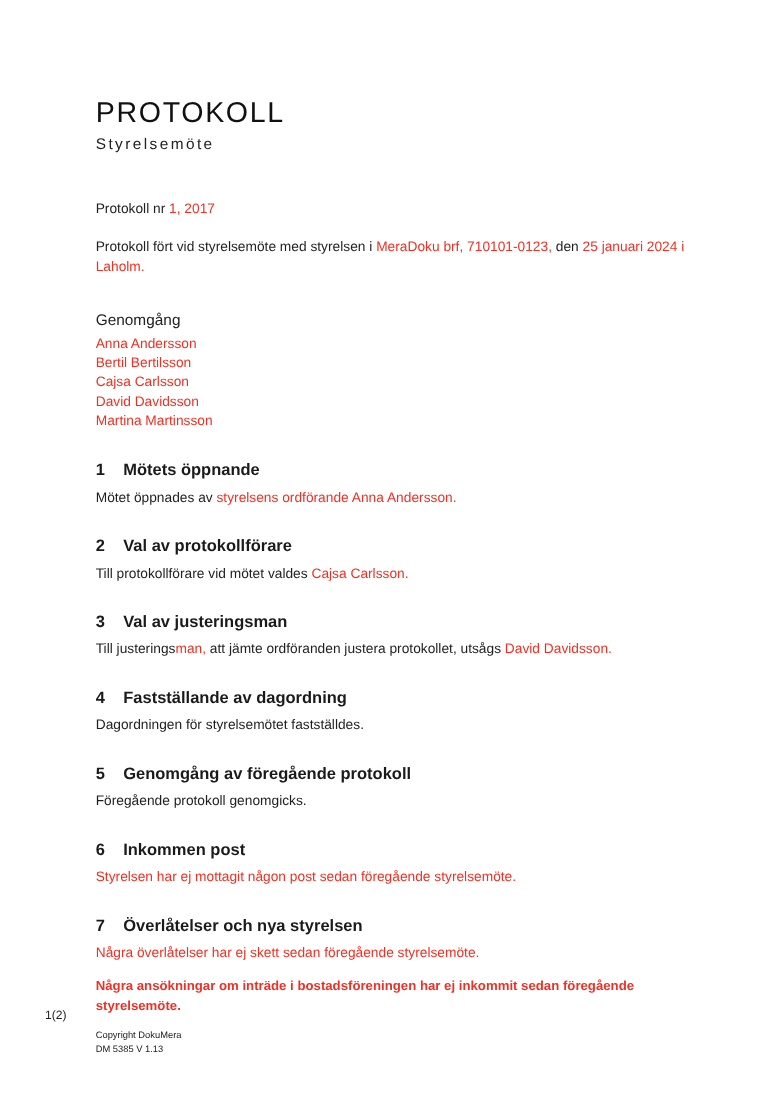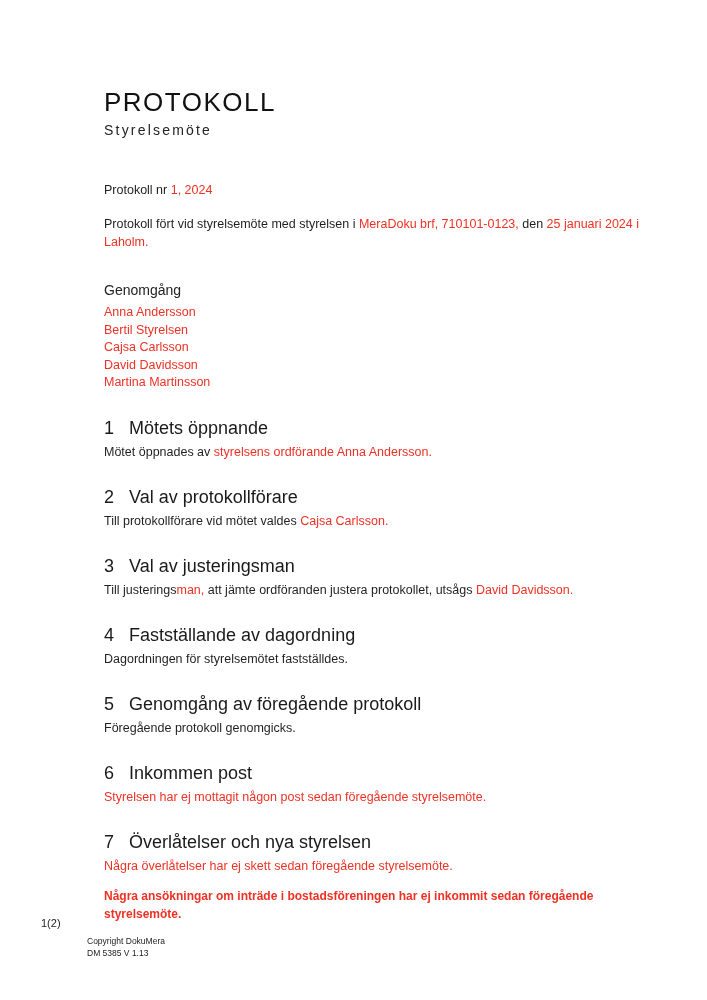--- a/index.html
+++ b/index.html
@@ -5,21 +5,21 @@
   html, body { margin: 0; padding: 0; background: #ffffff; }
   .page {
     position: relative;
     width: 707px;
     height: 1000px;
     background: #ffffff;
     overflow: hidden;
     font-family: "Liberation Sans", sans-serif;
     color: #1f1f1f;
   }
-  .content { padding: 88px 67px 0 87px; margin-left: 17px; }
+  .content { padding: 88px 67px 0 87px; }
 
   .title {
     font-size: 26px;
     line-height: 28px;
     letter-spacing: 1.5px;
     font-weight: 400;
     color: #111111;
   }
   .subtitle {
     margin-top: 6px;
@@ -28,21 +28,21 @@
     letter-spacing: 2.2px;
     color: #222222;
   }
   .doc-nr { margin-top: 44px; font-size: 12.5px; line-height: 16px; }
   .intro  { margin-top: 17px; font-size: 12.5px; line-height: 18px; }
 
   .narv-heading { margin-top: 30px; font-size: 14px; line-height: 18px; color: #222222; }
   .names { margin-top: 5px; font-size: 12.5px; line-height: 17.5px; }
 
   .section { margin-top: 26px; }
-  .sec-h { font-size: 18px; line-height: 20px; font-weight: 400; color: #1a1a1a; }
+  .sec-h { font-size: 15px; line-height: 20px; font-weight: 700; color: #1a1a1a; }
   .sec-h .num { display: inline-block; width: 25px; }
   .sec-body  { margin-top: 5px; font-size: 12.5px; line-height: 18px; }
   .sec-body2 { margin-top: 12px; font-size: 12px; line-height: 18px; font-weight: bold; }
 
   .k { color: #1f1f1f; text-align: right; }
   .r { color: #ee3124; }
 
   .page-number {
     position: absolute;
     top: 917px; left: 0;
@@ -63,32 +63,32 @@
 </head>
 <body>
 
 <div class="page">
   <div class="content">
 
     <div class="title">PROTOKOLL</div>
     <div class="subtitle">Styrelsemöte</div>
 
     <div class="doc-nr">
-      <span class="k">Protokoll nr </span><span class="r">1, 2024</span>
+      <span class="k">Protokoll nr </span><span class="r">1, 2017</span>
     </div>
 
     <div class="intro">
       <span class="k">Protokoll fört vid styrelsemöte med styrelsen i </span><span class="r">MeraDoku brf, 710101-0123,</span><span class="k"> den </span><span class="r">25 januari 2024 i</span><br>
       <span class="r">Laholm.</span>
     </div>
 
     <div class="narv-heading">Genomgång</div>
     <div class="names">
       <div class="r">Anna Andersson</div>
-      <div class="r">Bertil Styrelsen</div>
+      <div class="r">Bertil Bertilsson</div>
       <div class="r">Cajsa Carlsson</div>
       <div class="r">David Davidsson</div>
       <div class="r">Martina Martinsson</div>
     </div>
 
     <div class="section">
       <div class="sec-h">
         <span class="num">1</span><span>Mötets öppnande</span>
       </div>
       <div class="sec-body">

